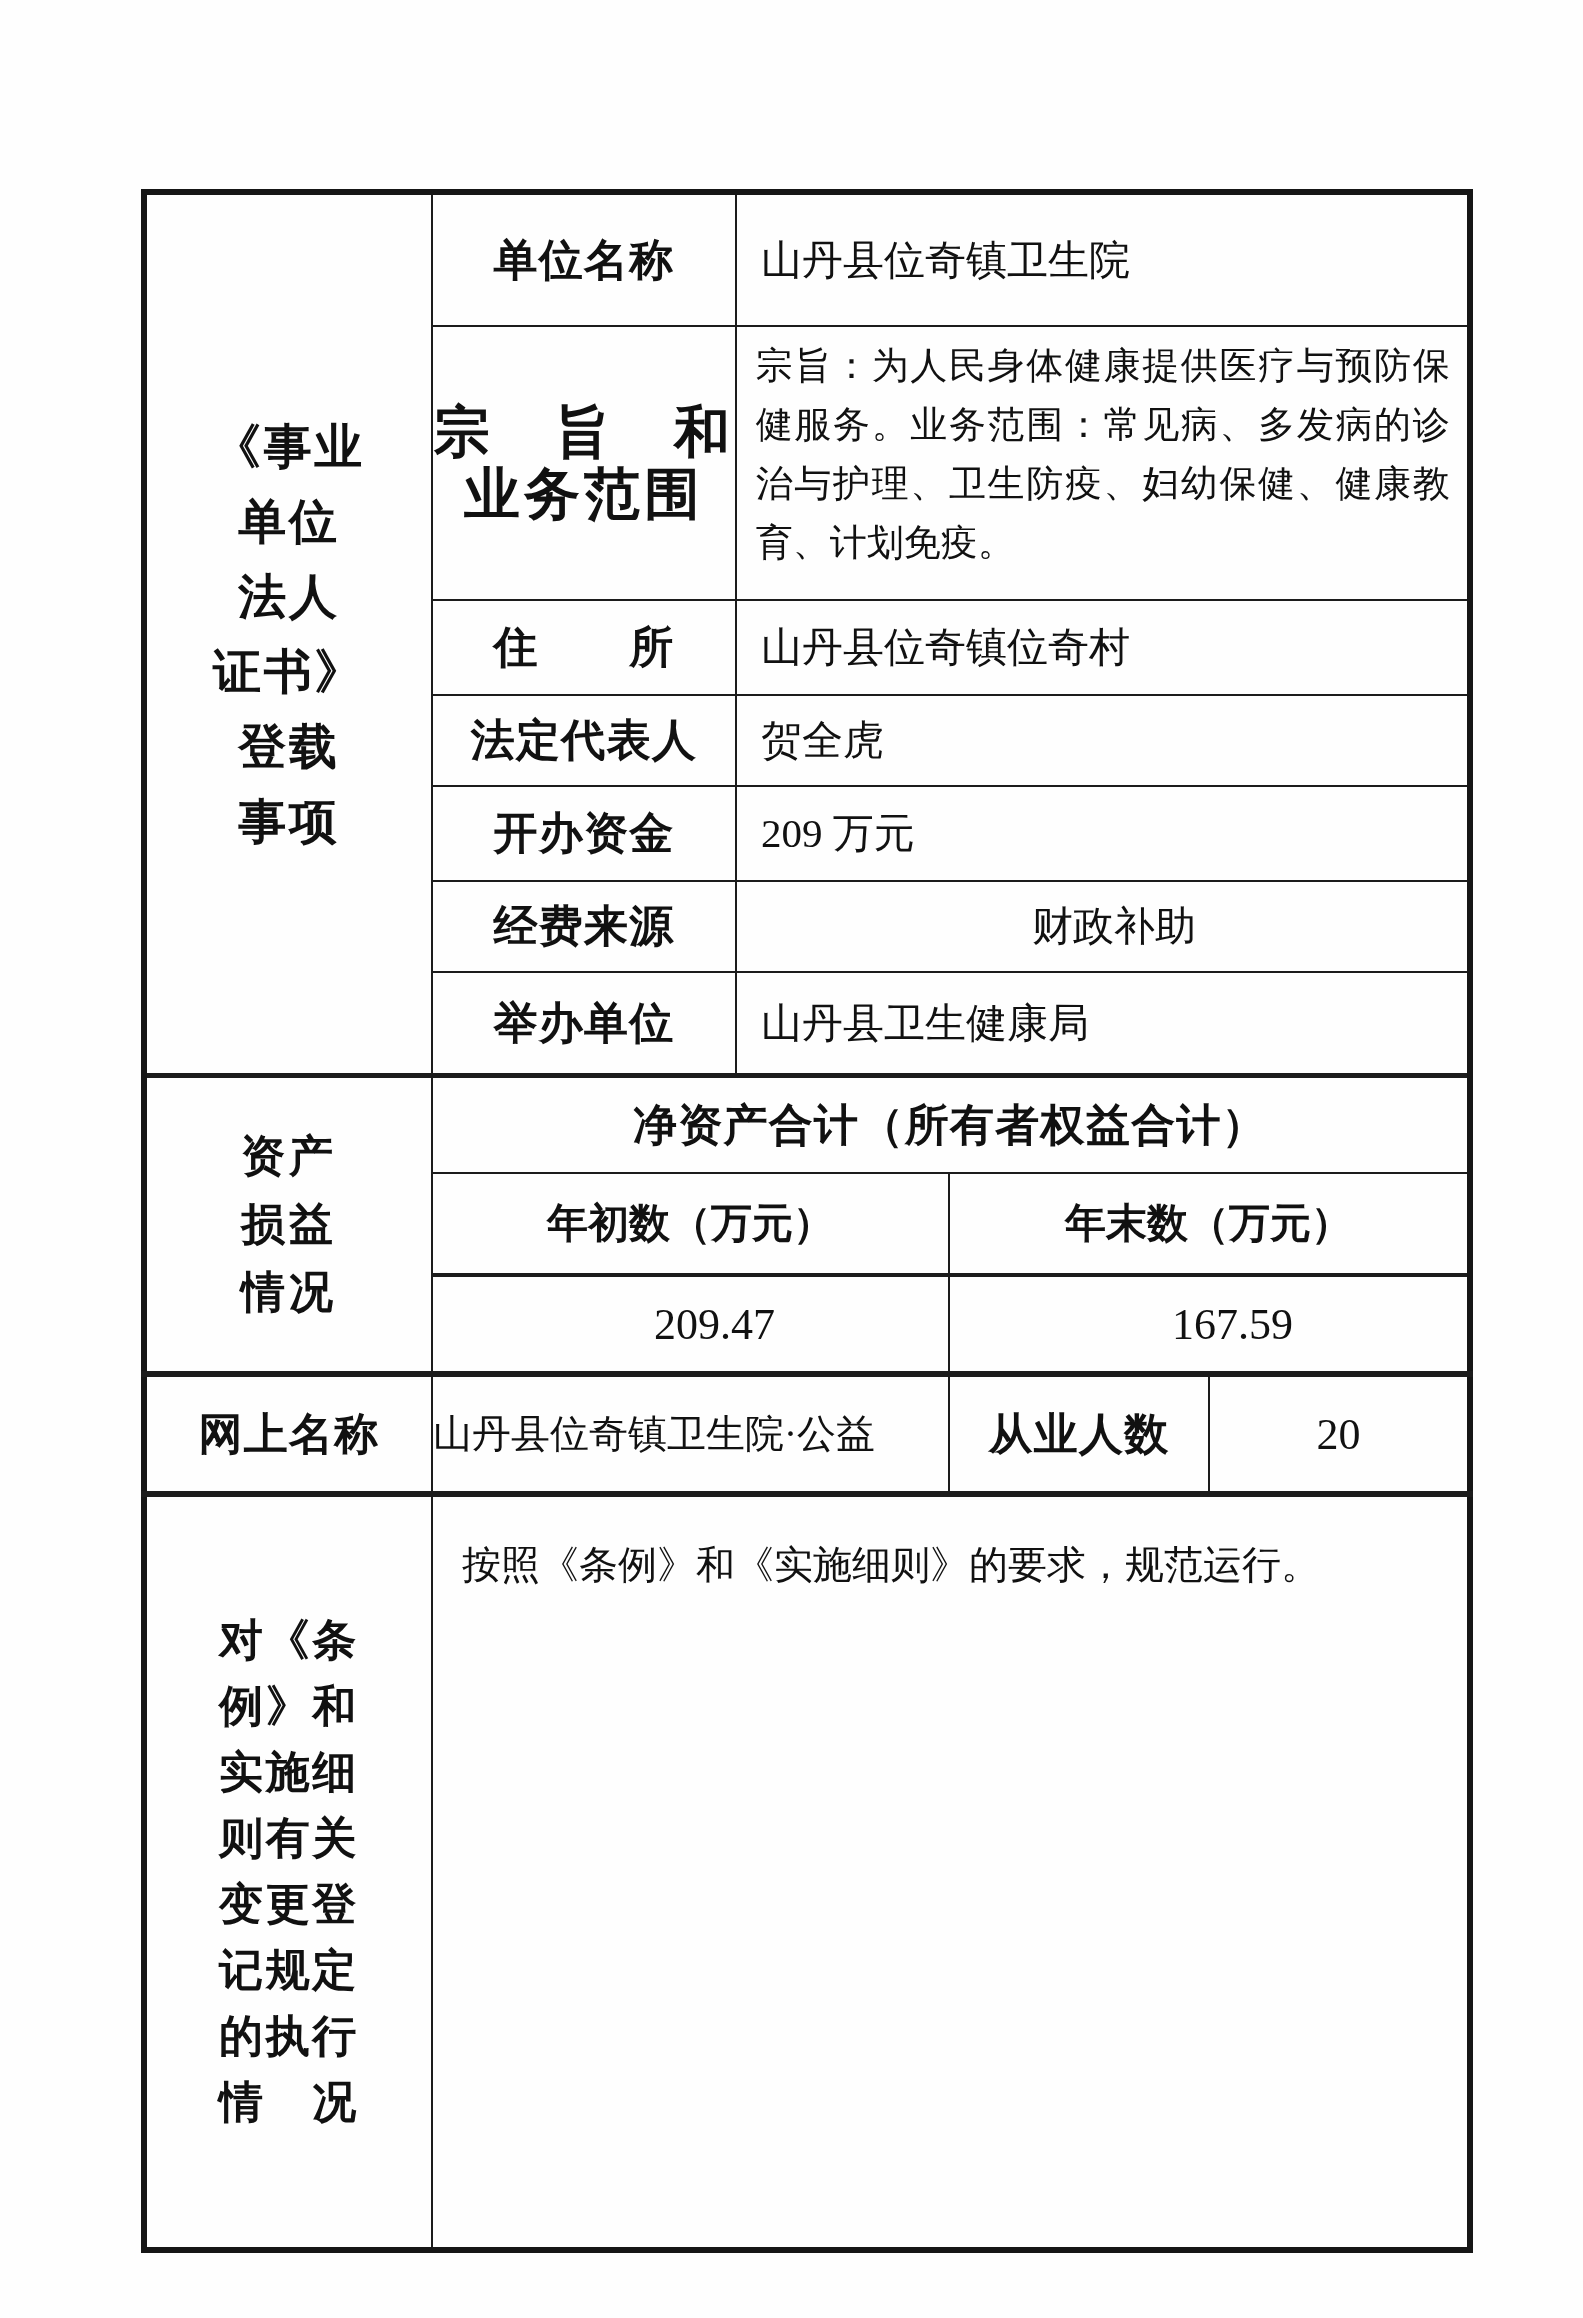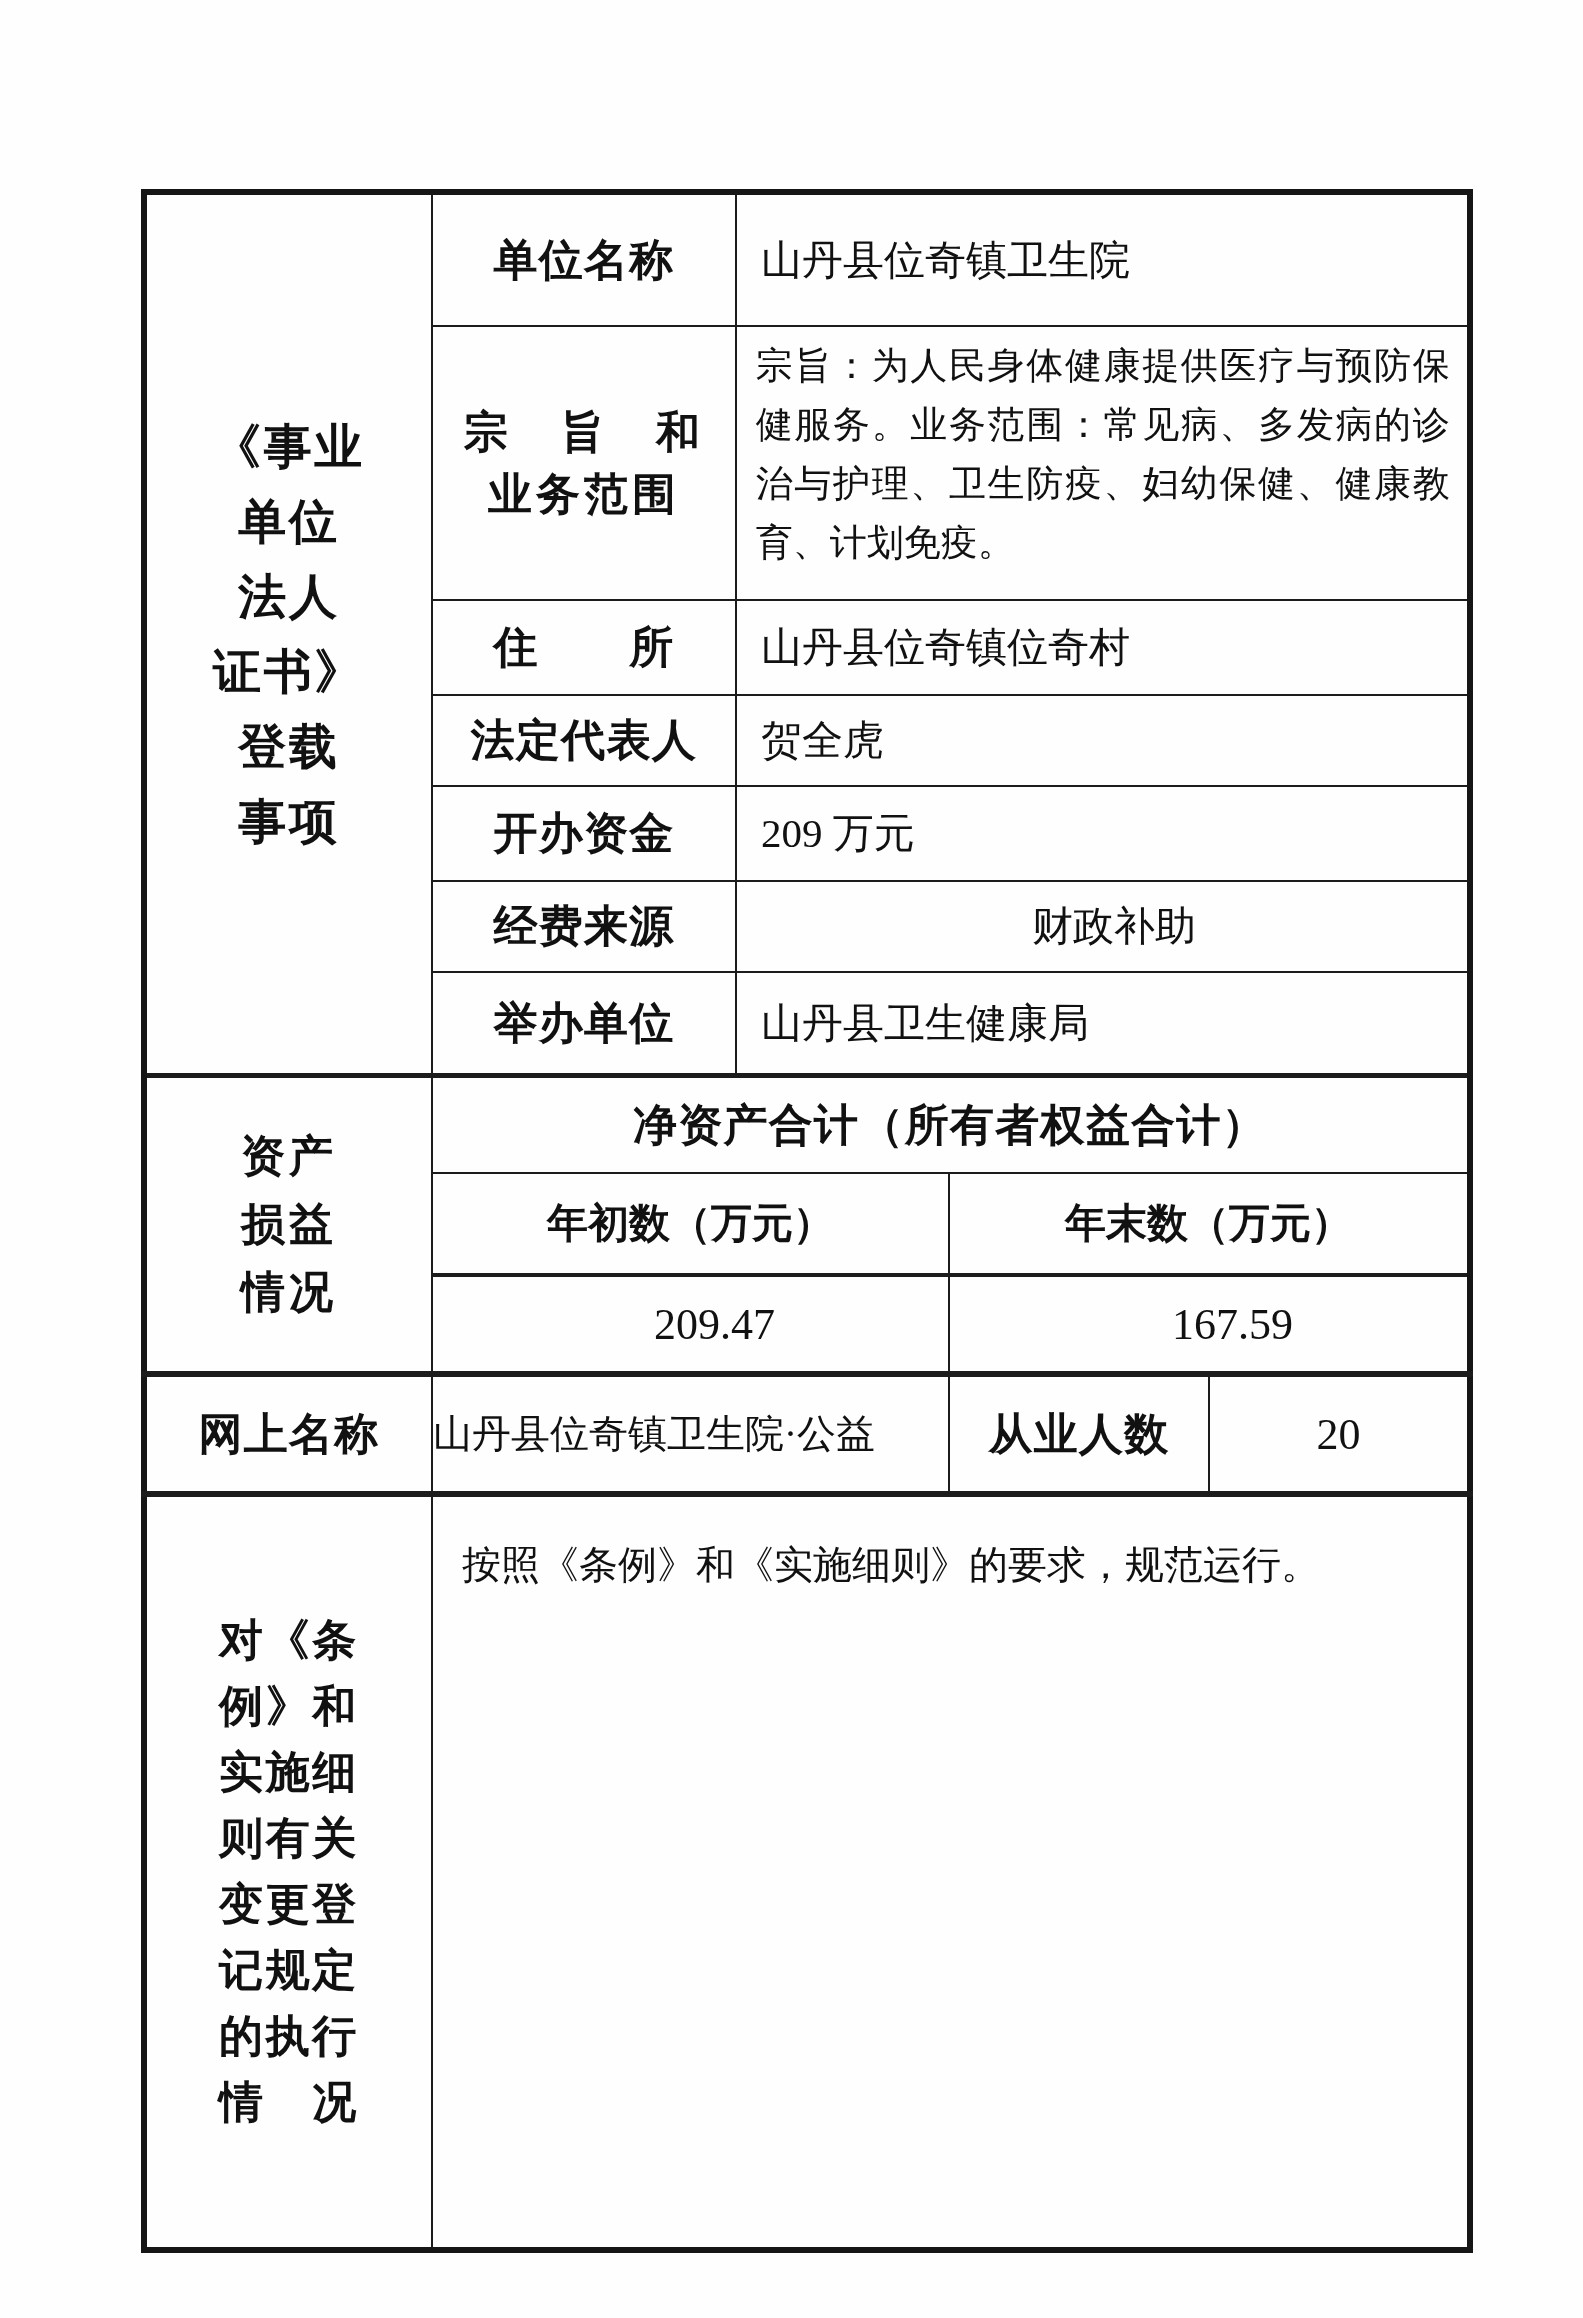--- a/index.html
+++ b/index.html
@@ -64,21 +64,21 @@
   .value-cell {
     font-size: 41px;
     padding-left: 24px;
   }
   .stack { text-align: center; font-weight: 700; }
   .stack .ln { line-height: 48px; }
 
   .cert-header .ln { font-size: 48px; margin: 27px 0; letter-spacing: 2.7px; }
   .assets-header .ln { font-size: 44px; margin: 20px 0; letter-spacing: 4px; }
   .compliance-header .ln { font-size: 44px; margin: 18px 1px; letter-spacing: 2.7px; }
-  .stack .ln2 { line-height: 53px; font-size: 44px; margin: 9.3px 0; letter-spacing: 4px; }
+  .stack .ln2 { line-height: 53px; font-size: 56px; margin: 9.3px 0; letter-spacing: 4px; }
 
   .purpose-cell {
     vertical-align: top;
     font-size: 37px;
     line-height: 59px;
     padding: 9.3px 17.3px 0 18.7px;
     text-align: justify;
   }
   .center-cell {
     text-align: center;

